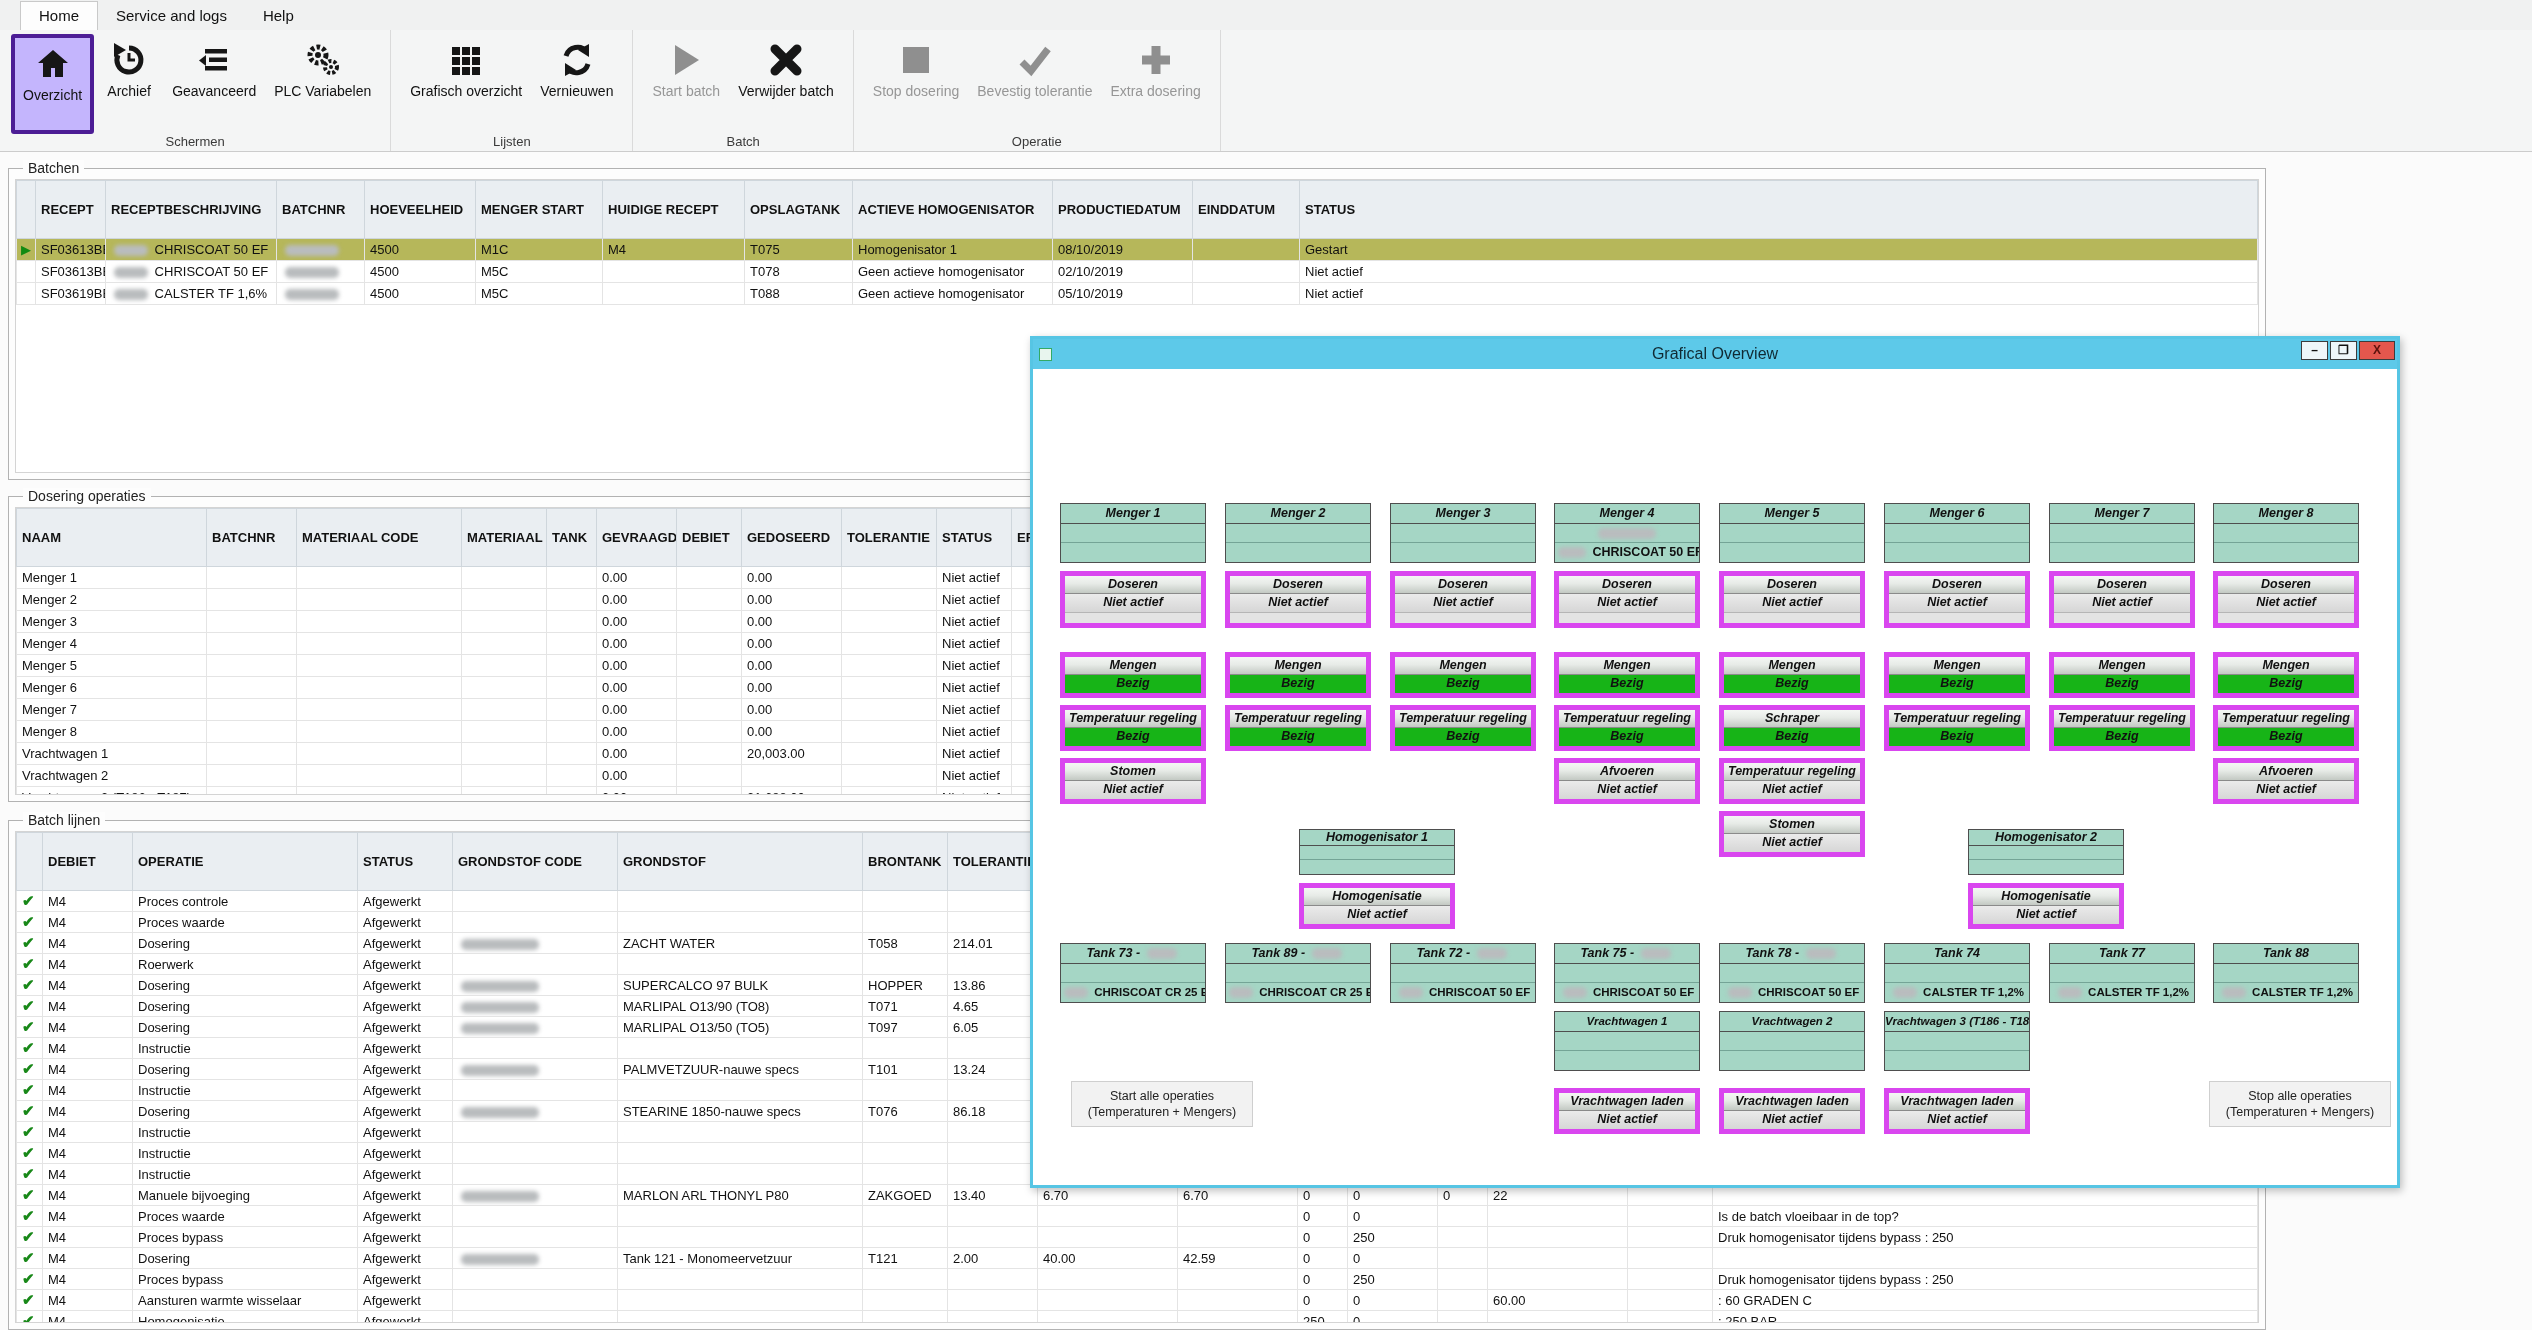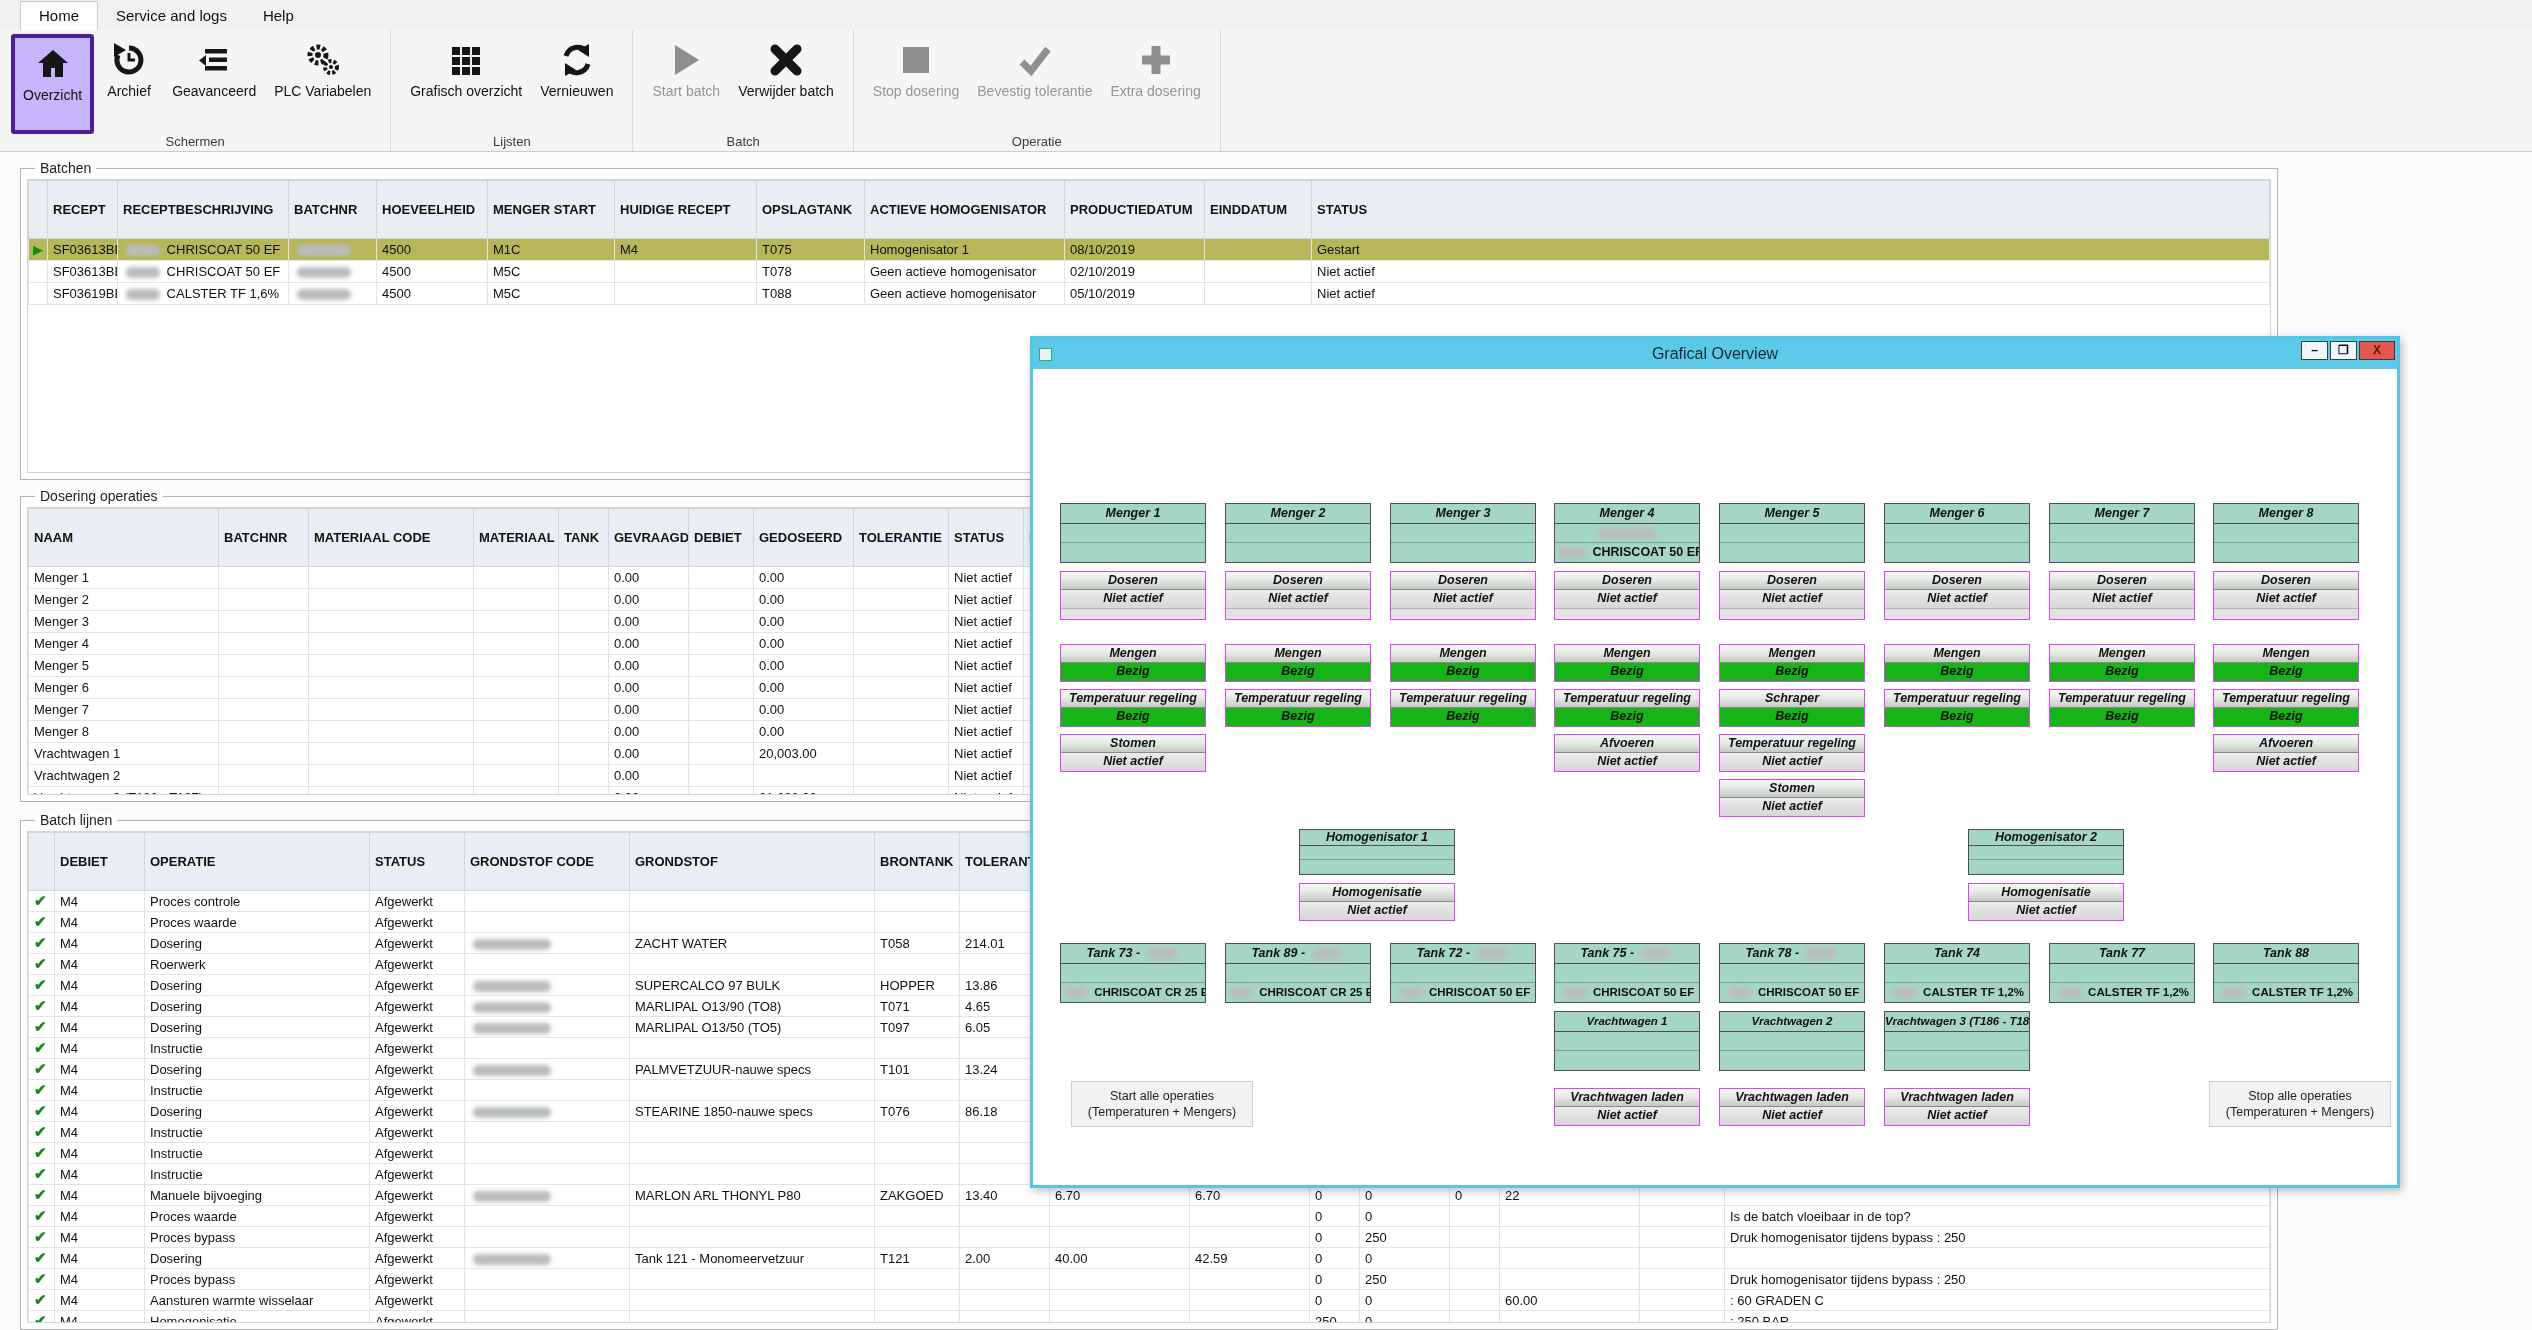--- a/index.html
+++ b/index.html
@@ -20,21 +20,21 @@
   .rbtn { display:flex; flex-direction:column; align-items:center; text-align:center;
           font-size:14px; line-height:16px; padding:5px 8px 2px; margin:2px 1px; min-width:66px;
           height:100px; border-radius:3px; }
   .rbtn .icon { width:38px; height:38px; margin:2px 0 4px; }
   .rbtn.selected { background:#c4b5fd; border:4px solid #4c1d95; }
   .rbtn.disabled { color:#969696; }
   .rgroup-label { position:absolute; bottom:2px; left:0; width:100%; text-align:center;
                   font-size:13px; color:#3a3a3a; }
 
   
-  .groupbox { position:absolute; left:20px; width:2258px; border:1px solid #b2b2b2;
+  .groupbox { position:absolute; left:8px; width:2258px; border:1px solid #b2b2b2;
               background:#fdfdfd; }
   .legend { position:absolute; top:-9px; left:14px; background:#fdfdfd; padding:0 5px;
             font-size:14px; color:#222; }
   #box-batchen    { top:168px; height:312px; }
   #box-dosering   { top:496px; height:306px; }
   #box-batchlijnen{ top:820px; height:510px; }
   .gridwrap { position:absolute; left:6px; right:6px; top:10px; bottom:6px; overflow:hidden;
               background:#fff; border:1px solid #d4d4d4; }
   table { border-collapse:collapse; table-layout:fixed; width:100%; font-size:13px; }
   th { background:#eaeef2; border:1px solid #cfd6dc; font-weight:bold; text-align:left;
@@ -69,21 +69,21 @@
   .ov-col:nth-of-type(3){left:357px} .ov-col:nth-of-type(4){left:521px}
   .ov-col:nth-of-type(5){left:686px} .ov-col:nth-of-type(6){left:851px}
   .ov-col:nth-of-type(7){left:1016px}.ov-col:nth-of-type(8){left:1180px}
   .panel { border:1px solid #4e4e4e; background:#a5d6c5; font-size:12.5px; }
   .panel .phdr { height:20px; border-bottom:1px solid #4e4e4e; font-weight:bold;
                  font-style:italic; text-align:center; line-height:19px; white-space:nowrap; overflow:hidden;}
   .panel .prow { height:19px; border-bottom:1px solid #74a496; text-align:center;
                  line-height:18px; font-weight:bold; white-space:nowrap; overflow:hidden;}
   .panel .prow:last-child { border-bottom:none; }
   .mengerpanel { margin-bottom:8px; }
-  .ov-block { border:1px solid #d946ef; margin-bottom:7px; font-size:12.5px; }
+  .ov-block { border:5px solid #d946ef; margin-bottom:7px; font-size:12.5px; }
   .ov-block.gap { margin-bottom:24px; }
   .bhdr { height:18px; text-align:center; font-weight:bold; font-style:italic; line-height:17px;
           background:linear-gradient(180deg,#f4f7f4 0%,#e7ebe7 45%,#c3c9c3 100%);
           border-bottom:1px solid #8a8a8a; white-space:nowrap; overflow:hidden;}
   .bstat { height:18px; text-align:center; font-weight:bold; font-style:italic; line-height:17px; }
   .bstat.bezig { background:#17b417; }
   .bstat.gray  { background:linear-gradient(#ebebeb,#d6d6d6); }
   .bstub { height:11px; background:#e3e3e3; border-top:1px solid #b5b5b5; }
 
   .homog { position:absolute; top:460px; width:156px; }

